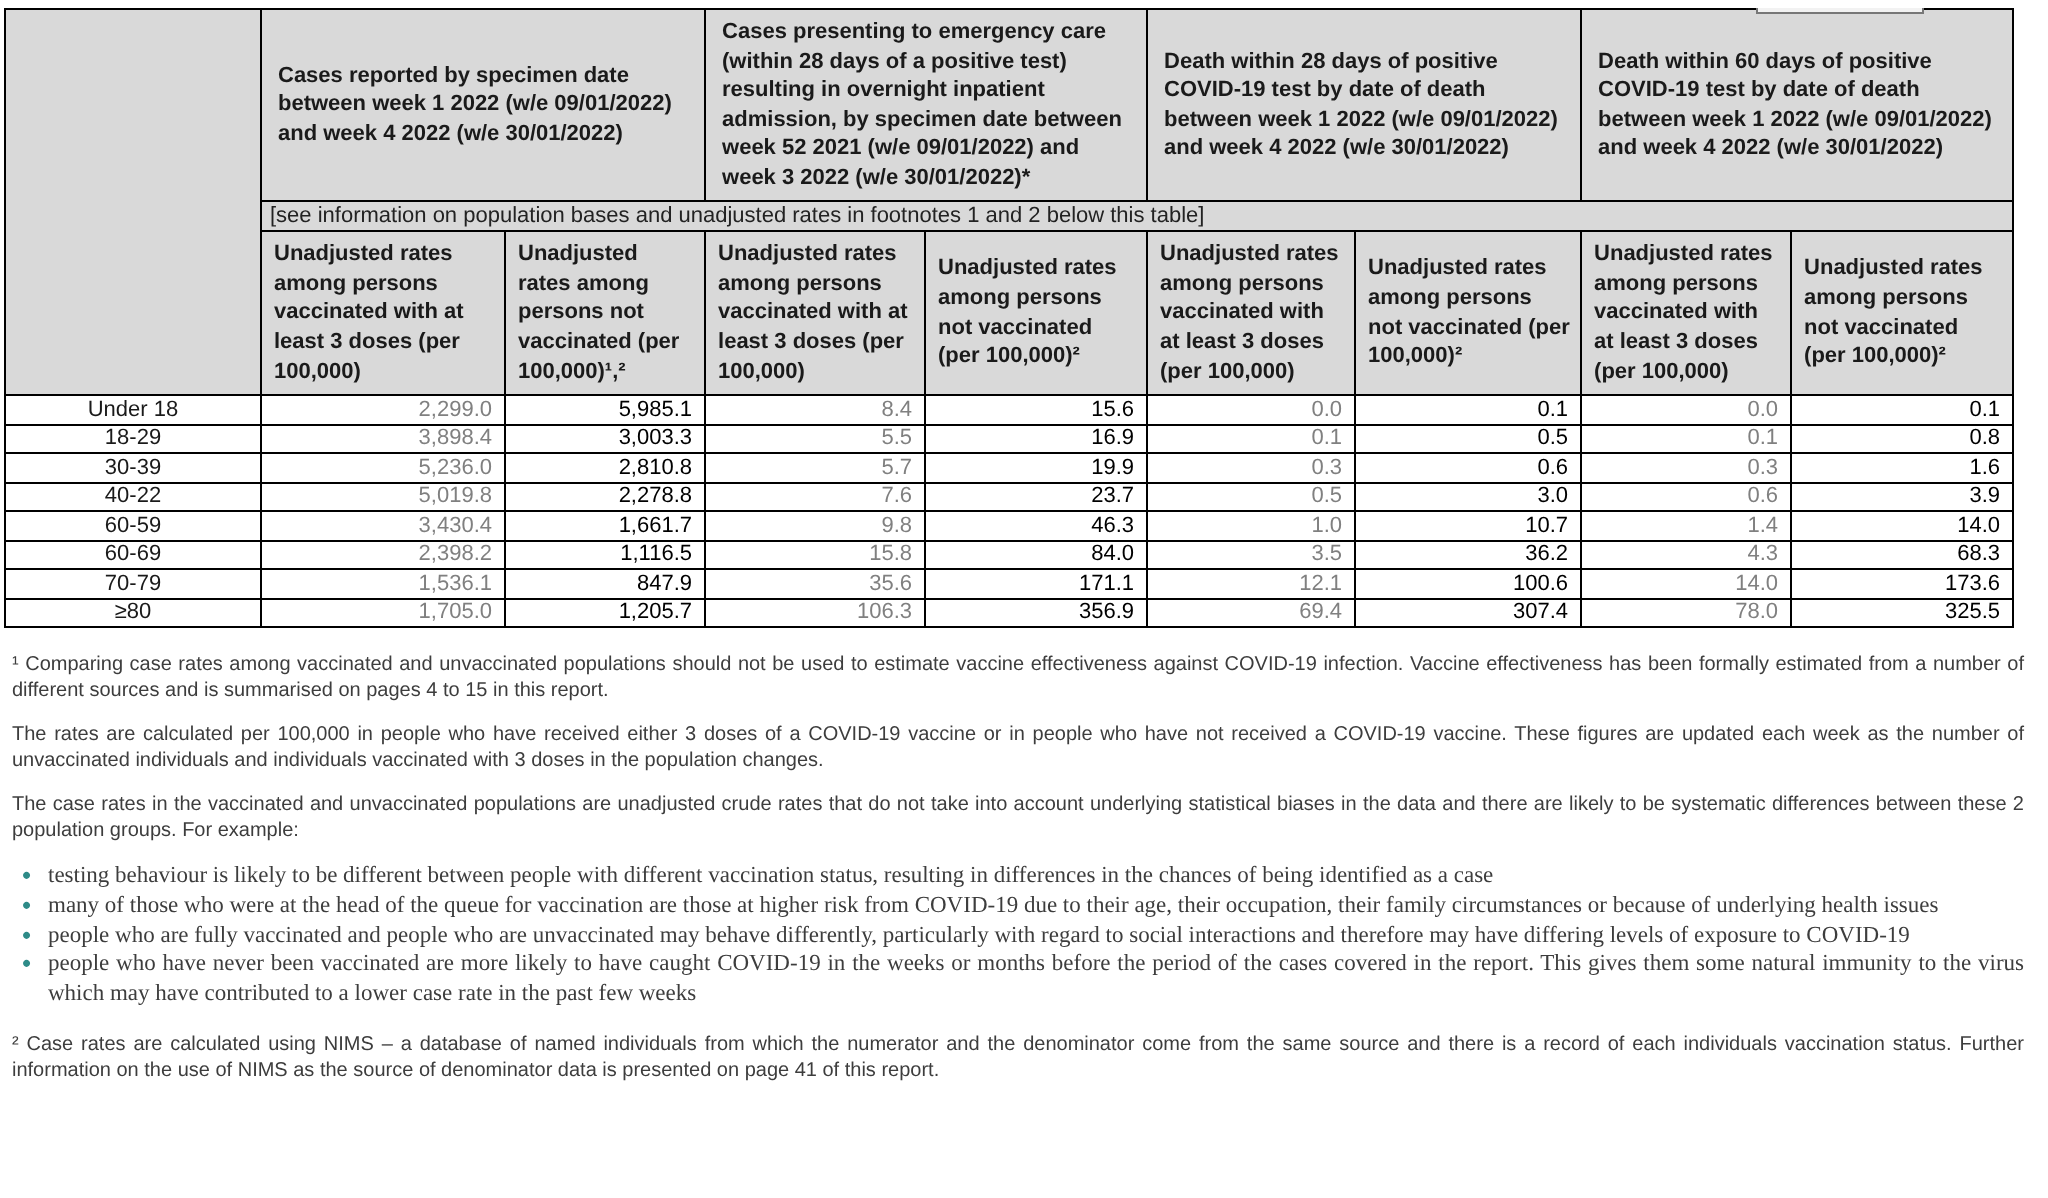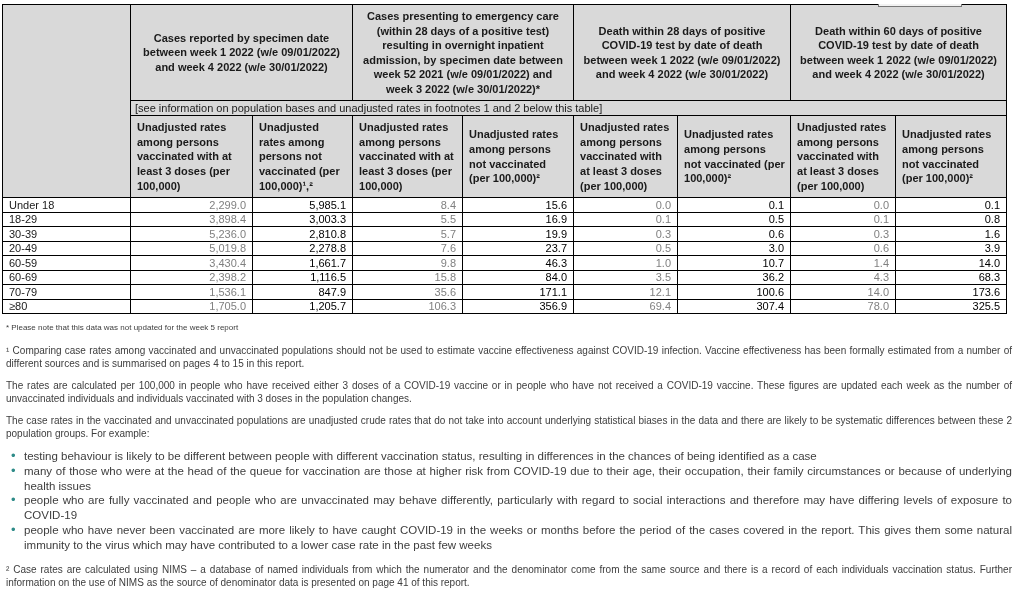--- a/index.html
+++ b/index.html
@@ -28,37 +28,37 @@
   }
   table.rates th, table.rates td {
     border: 1px solid #000;
     font-size: 11px;
     vertical-align: middle;
   }
   th.corner { background: var(--header-bg, #d9d9d9); }
   th.gh {
     background: var(--header-bg, #d9d9d9);
     font-weight: bold; color: #1a1a1a;
-    text-align: center; padding: 4px 8px;
+    text-align: left; padding: 4px 8px;
     line-height: 1.32; height: 80px;
   }
   td.bridge {
     background: var(--header-bg, #d9d9d9);
     text-align: left; font-size: 10.5px; color: #222;
     height: 15px; padding: 0 4px; font-weight: normal;
   }
   th.sh {
     background: var(--header-bg, #d9d9d9);
     font-weight: bold; color: #1a1a1a;
     text-align: left; vertical-align: middle;
     padding: 4px 5px 4px 6px; line-height: 1.33; height: 78px;
   }
   table.rates tbody tr { height: 14.5px; }
   table.rates tbody td { padding: 0 6px; background: #fff; }
-  td.age { text-align: left; color: #1a1a1a; }
+  td.age { text-align: center; color: #1a1a1a; }
   td.num { text-align: right; }
   td.vac   { color: var(--vaccinated-text, #808080); }
   td.unvac { color: var(--unvaccinated-text, #000000); }
 
   
   .table-note {
     margin: 9px 0 0 6px;
     font-size: 8px; color: #3d3d3d;
   }
   .notes { margin: 12px 12px 0 6px; }
@@ -69,21 +69,21 @@
   ul.reasons { list-style: none; margin: 2px 0 11px 2px; }
   ul.reasons li {
     display: flex; align-items: flex-start;
     font-size: 11.5px; line-height: 1.28; color: var(--body-text, #3d3d3d);
   }
   ul.reasons .dot {
     color: var(--bullet-color, #2e8b88);
     width: 16px; flex: 0 0 16px; text-align: left;
     font-size: 13px; line-height: 1.1; padding-left: 3px;
   }
-  ul.reasons .li-text { flex: 1 1 auto; text-align: justify; }
+  ul.reasons .li-text { flex: 1 1 auto; text-align: justify; font-family: Liberation Serif, serif; }
 </style>
 </head>
 <body>
 
 <div class="page">
 
   <div class="crop-artifact"></div>
 
   <table class="rates">
     <colgroup>
@@ -147,21 +147,21 @@
           <td class="num vac">5,236.0</td>
           <td class="num unvac">2,810.8</td>
           <td class="num vac">5.7</td>
           <td class="num unvac">19.9</td>
           <td class="num vac">0.3</td>
           <td class="num unvac">0.6</td>
           <td class="num vac">0.3</td>
           <td class="num unvac">1.6</td>
         </tr>
         <tr>
-          <td class="age">20-49</td>
+          <td class="age">40-22</td>
           <td class="num vac">5,019.8</td>
           <td class="num unvac">2,278.8</td>
           <td class="num vac">7.6</td>
           <td class="num unvac">23.7</td>
           <td class="num vac">0.5</td>
           <td class="num unvac">3.0</td>
           <td class="num vac">0.6</td>
           <td class="num unvac">3.9</td>
         </tr>
         <tr>
@@ -204,21 +204,20 @@
           <td class="num vac">106.3</td>
           <td class="num unvac">356.9</td>
           <td class="num vac">69.4</td>
           <td class="num unvac">307.4</td>
           <td class="num vac">78.0</td>
           <td class="num unvac">325.5</td>
         </tr>
       </tbody>
   </table>
 
-  <div class="table-note">* Please note that this data was not updated for the week 5 report</div>
 
   <div class="notes">
     <p>¹ Comparing case rates among vaccinated and unvaccinated populations should not be used to estimate vaccine effectiveness against COVID-19 infection. Vaccine effectiveness has been formally estimated from a number of different sources and is summarised on pages 4 to 15 in this report.</p>
     <p>The rates are calculated per 100,000 in people who have received either 3 doses of a COVID-19 vaccine or in people who have not received a COVID-19 vaccine. These figures are updated each week as the number of unvaccinated individuals and individuals vaccinated with 3 doses in the population changes.</p>
     <p>The case rates in the vaccinated and unvaccinated populations are unadjusted crude rates that do not take into account underlying statistical biases in the data and there are likely to be systematic differences between these 2 population groups. For example:</p>
     <ul class="reasons">
       <li>
         <span class="dot">•</span>
         <span class="li-text">testing behaviour is likely to be different between people with different vaccination status, resulting in differences in the chances of being identified as a case</span>
       </li>

